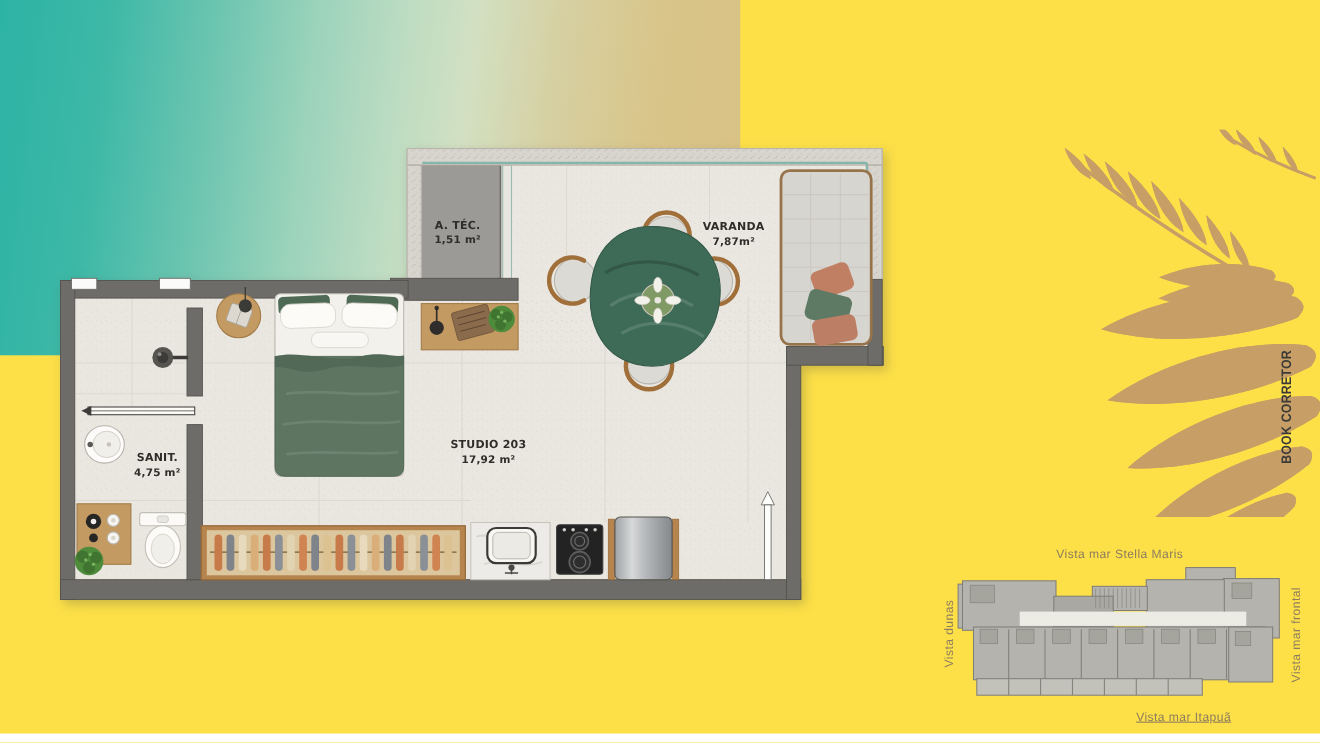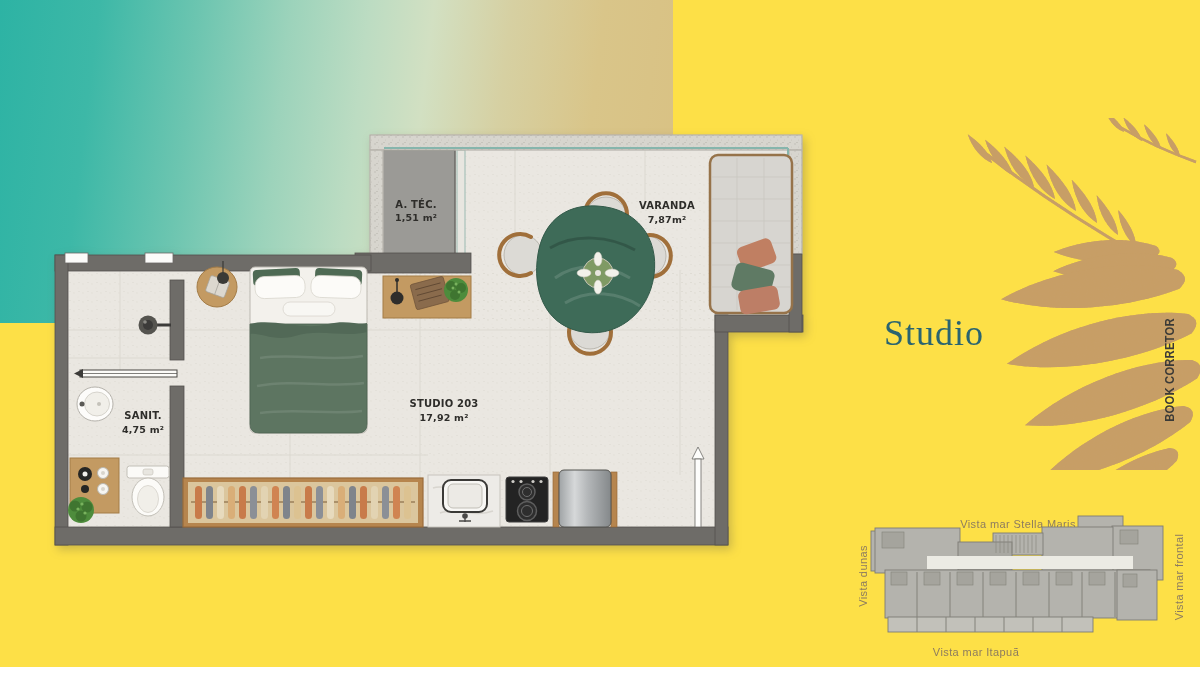--- a/index.html
+++ b/index.html
@@ -8,22 +8,22 @@
   .gradient-block{position:absolute;left:0;top:0;width:673px;height:323px;
     background:linear-gradient(97deg,#2db3a4 0%,#3db8a7 14%,#6cc5b0 28%,#9cd3bb 41%,#bcdcc2 52%,#d2e0c2 61%,#d6d0a2 72%,#d9c589 85%,#d9c183 100%);}
   .floorplan{position:absolute;left:45px;top:128px;filter:drop-shadow(3px 4px 5px rgba(90,85,70,.30));}
   .plan-label{font-family:"DejaVu Sans",sans-serif;font-weight:bold;fill:#2e2d2a;letter-spacing:.2px;}
   .title{position:absolute;left:884px;top:310px;font-family:"Liberation Serif",serif;
     font-size:36px;line-height:1.33;color:#2a6470;letter-spacing:1px;}
   .book-corretor{position:absolute;left:1170px;top:370px;white-space:nowrap;
     transform:translate(-50%,-50%) rotate(-90deg) scaleX(.9);
     font-size:12.5px;font-weight:700;color:#3b3a37;letter-spacing:.2px;}
   .kp-label{position:absolute;white-space:nowrap;font-size:11px;color:#8d7c5f;letter-spacing:.4px;}
-  .kp-top{left:1018px;top:524px;transform:translate(-50%,-50%);}
-  .kp-bottom{left:976px;top:652px;transform:translate(-50%,-50%);}
+  .kp-top{left:1018px;top:504px;transform:translate(-50%,-50%);}
+  .kp-bottom{left:1076px;top:652px;transform:translate(-50%,-50%);text-decoration:underline;}
   .kp-left{left:863px;top:576px;transform:translate(-50%,-50%) rotate(-90deg);}
   .kp-right{left:1179px;top:577px;transform:translate(-50%,-50%) rotate(-90deg);}
   .keyplan-svg{position:absolute;left:868px;top:512px;}
   .palm{position:absolute;left:880px;top:118px;}
 </style>
 </head>
 <body>
 
 <div class="stage">
 
@@ -331,21 +331,20 @@
           <path transform="translate(304,288) rotate(-22) scale(.95)" d="M0,0 C-45,-14 -115,-10 -170,16 C-115,36 -45,32 0,18 C8,11 8,6 0,0 Z"></path>
           <path transform="translate(290,330) rotate(-28) scale(.8)" d="M0,0 C-45,-14 -115,-10 -170,16 C-115,36 -45,32 0,18 C8,11 8,6 0,0 Z"></path>
         </g>
       </g>
       <use href="#frond" opacity=".38"></use>
       <use href="#frond" filter="url(#grainF)"></use>
     </g>
   </svg>
 
   <div class="title">
-    <div>Studio</div>
   </div>
 
   <div class="book-corretor">BOOK CORRETOR</div>
 
   <div class="kp-label kp-top">Vista mar Stella Maris</div>
   <div class="kp-label kp-bottom">Vista mar Itapuã</div>
   <div class="kp-label kp-left">Vista dunas</div>
   <div class="kp-label kp-right">Vista mar frontal</div>
 
   <svg class="keyplan-svg" width="300" height="125" viewBox="0 0 300 125">

